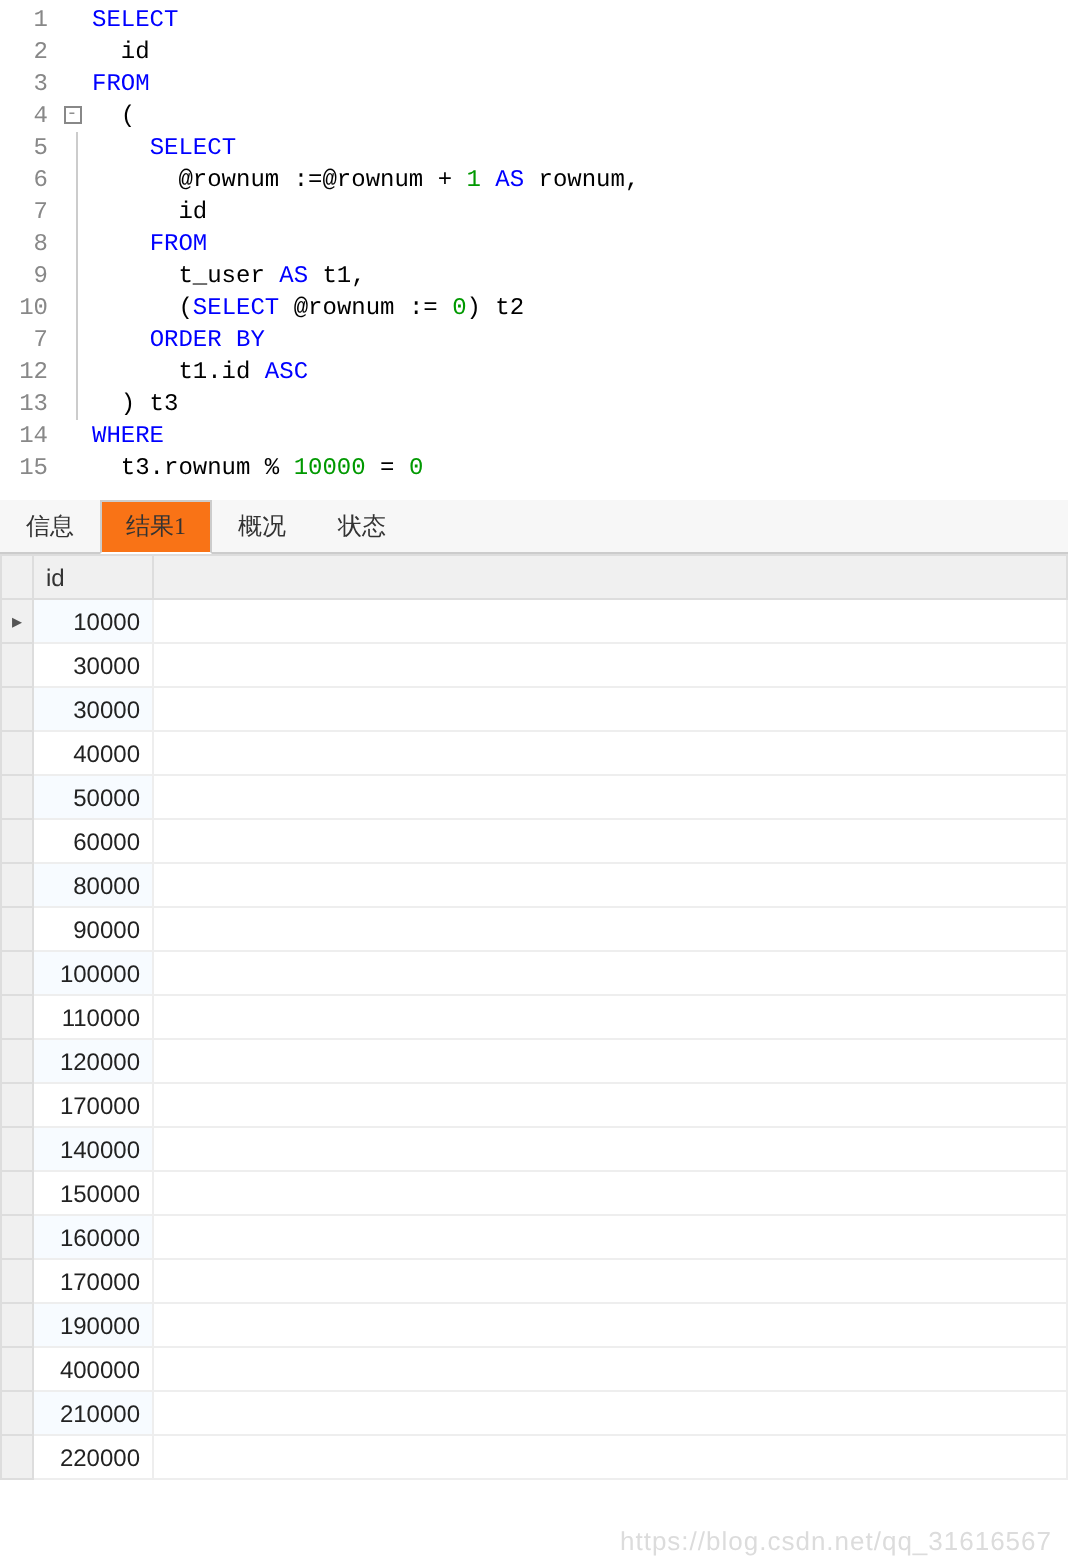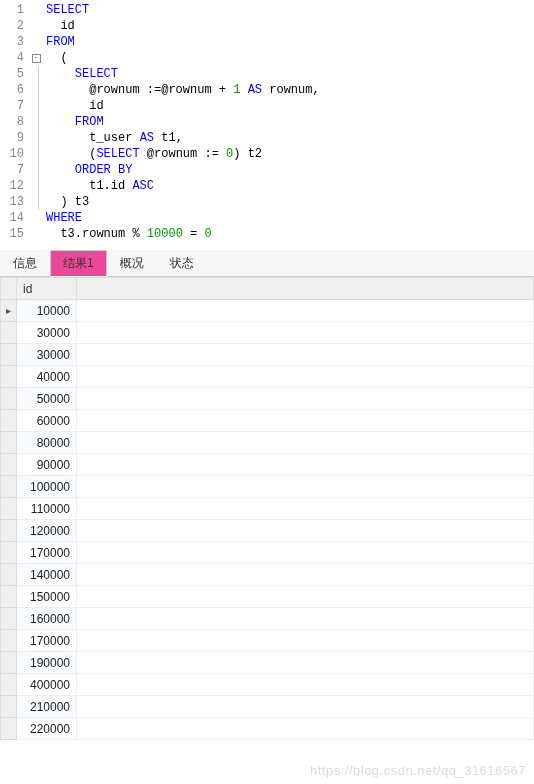--- a/index.html
+++ b/index.html
@@ -60,33 +60,33 @@
     padding-left: 4px;
   }
   .code div { height: 16px; }
   .kw { color: #0000ff; }
   .num { color: #009900; }
   .ident { color: #000; }
   .tabs {
     display: flex;
     border-bottom: 1px solid #ccc;
     margin-top: 8px;
-    font-family: Liberation Sans, sans-serif;
+    font-family: Liberation Serif, serif;
     font-size: 12px;
     background: #f7f7f7;
   }
   .tab {
     padding: 4px 12px;
     border: 1px solid transparent;
     border-bottom: none;
     cursor: pointer;
     color: #333;
   }
   .tab.active {
-    background: #ec4899;
+    background: #f97316;
     border: 1px solid #ccc;
     border-bottom: 1px solid #fff;
     margin-bottom: -1px;
   }
   .grid {
     border-collapse: collapse;
     width: 100%;
     font-family: "Microsoft YaHei", Arial, sans-serif;
     font-size: 12px;
   }

